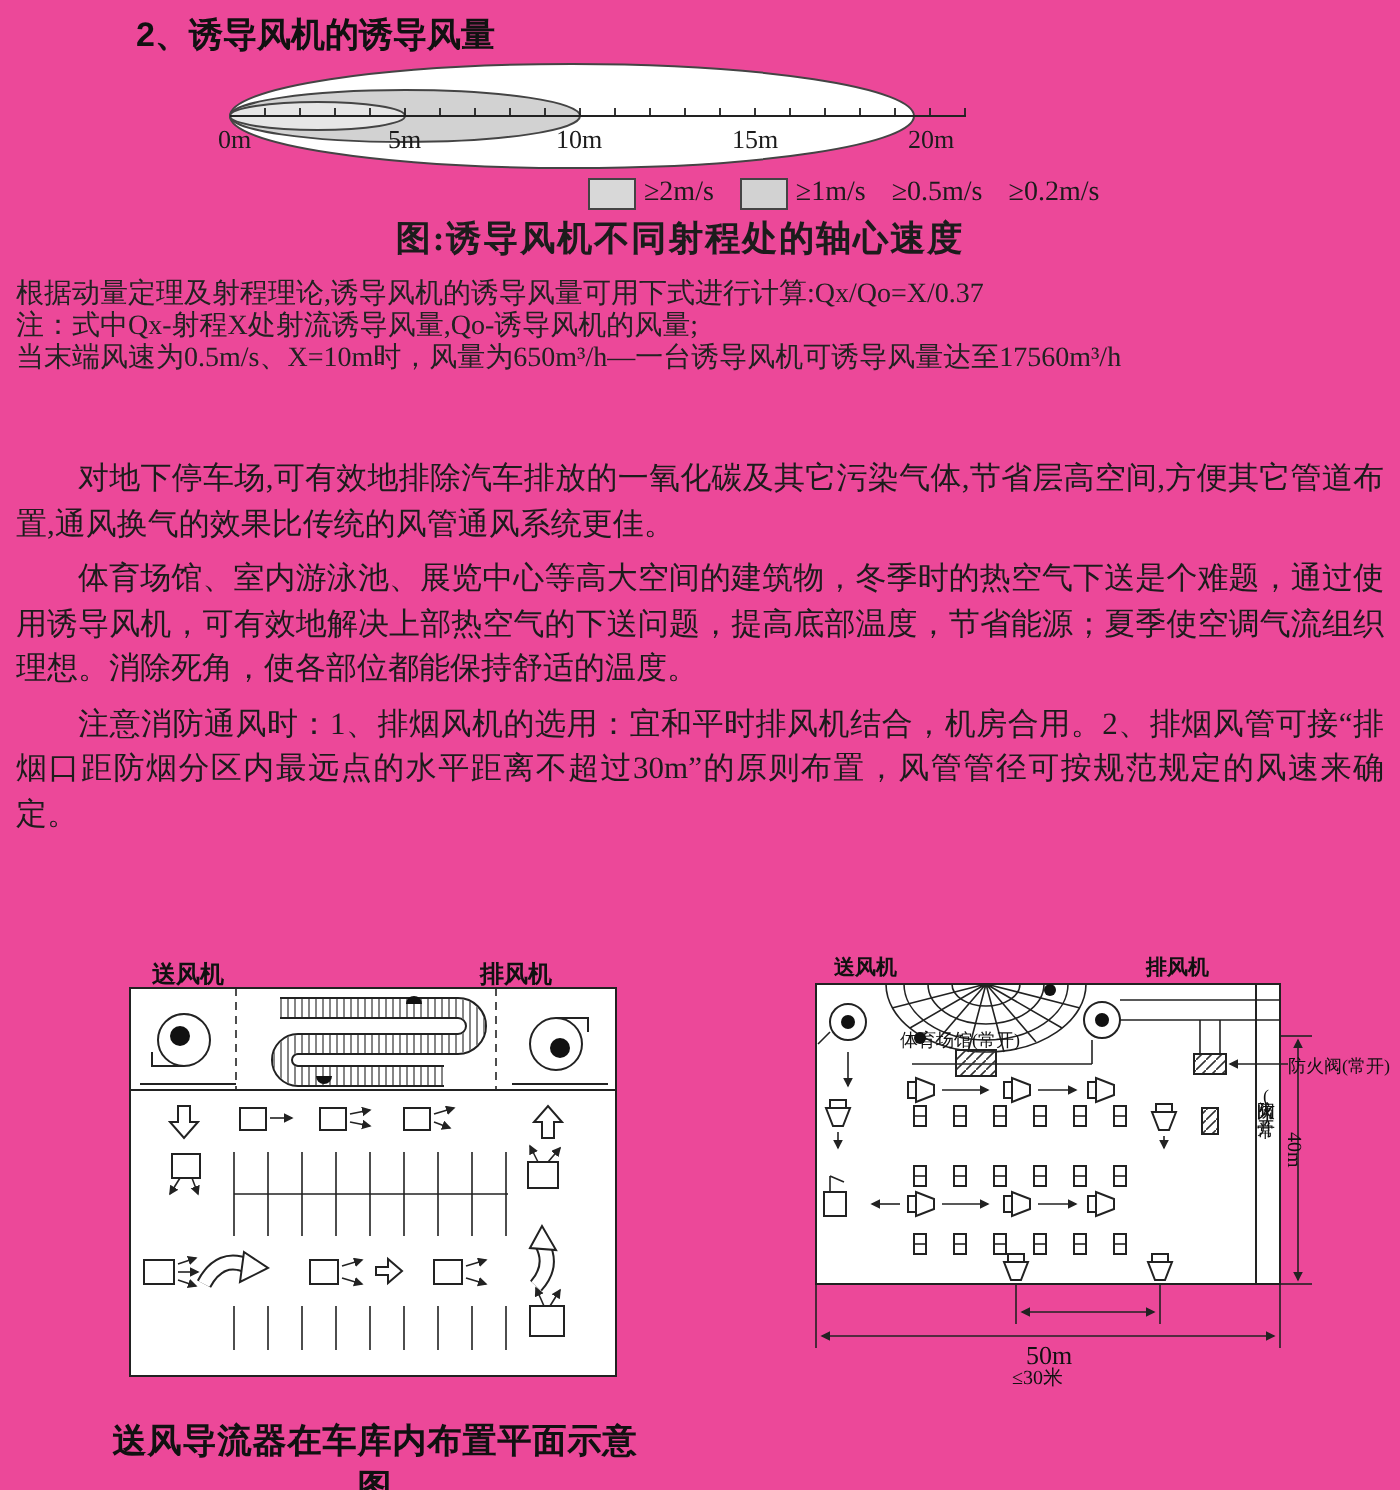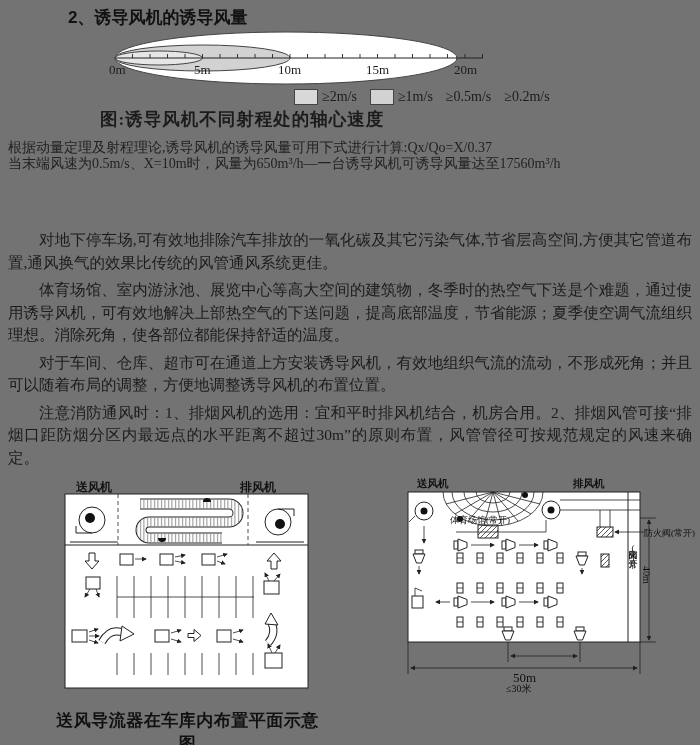--- a/index.html
+++ b/index.html
@@ -1,28 +1,28 @@
 <!DOCTYPE html>
 <html><head>
 <meta charset="utf-8">
 <style>
   html,body{margin:0;padding:0;background:#fff;}
-  .page{position:relative;width:700px;height:745px;background:#737373;overflow:hidden;
+  .page{position:relative;width:700px;height:745px;background:#ec4899;overflow:hidden;
         font-family:"Liberation Serif",serif;color:#1c1c1c;}
   .h2{position:absolute;font-family:"Liberation Sans",sans-serif;font-weight:bold;
       font-size:17px;color:#111;white-space:nowrap;}
   .h2-1{left:68px;top:6px;}
   .h2-3{left:68px;top:202px;}
   .jet-svg{position:absolute;left:90px;top:26px;width:400px;height:62px;}
   .jet-svg text{font-family:"Liberation Serif",serif;font-size:13px;fill:#1c1c1c;}
   .legend{position:absolute;left:294px;top:89px;display:flex;align-items:center;
           gap:13px;font-size:14px;white-space:nowrap;}
   .legend .item{display:flex;align-items:center;gap:4px;}
   .sw{width:22px;height:14px;border:1px solid #444;background:#d8d8d8;display:inline-block;}
-  .jet-caption{position:absolute;left:100px;top:107px;width:480px;
+  .jet-caption{position:absolute;left:100px;top:107px;width:480px;text-align:center;
                font-weight:bold;font-size:17.5px;letter-spacing:1px;}
   .notes{position:absolute;left:8px;top:140px;font-size:14px;line-height:16px;
          color:#222;white-space:nowrap;}
   .paras{position:absolute;left:8px;top:229px;width:684px;font-size:15.5px;
          line-height:22.5px;text-align:justify;}
   .paras p{margin:0 0 5px 0;text-indent:2em;}
   .diag{position:absolute;}
   .dlabel{position:absolute;font-weight:bold;font-size:12px;white-space:nowrap;color:#111;}
   .dlabel-sm{position:absolute;font-weight:bold;font-size:10.5px;white-space:nowrap;color:#111;}
   .anno{position:absolute;font-size:9px;white-space:nowrap;color:#111;}
@@ -68,27 +68,27 @@
     </span>
     <span class="item">
       <span>≥0.2m/s</span>
     </span>
   </div>
 
   <div class="jet-caption">图:诱导风机不同射程处的轴心速度</div>
 
   <div class="notes">
     <div>根据动量定理及射程理论,诱导风机的诱导风量可用下式进行计算:Qx/Qo=X/0.37</div>
+    <div>注：式中Qx-射程X处射流诱导风量,Qo-诱导风机的风量;</div>
     <div>当末端风速为0.5m/s、X=10m时，风量为650m³/h—一台诱导风机可诱导风量达至17560m³/h</div>
   </div>
 
   <div class="paras">
     <p>对地下停车场,可有效地排除汽车排放的一氧化碳及其它污染气体,节省层高空间,方便其它管道布置,通风换气的效果比传统的风管通风系统更佳。</p>
     <p>体育场馆、室内游泳池、展览中心等高大空间的建筑物，冬季时的热空气下送是个难题，通过使用诱导风机，可有效地解决上部热空气的下送问题，提高底部温度，节省能源；夏季使空调气流组织理想。消除死角，使各部位都能保持舒适的温度。</p>
-    <p>对于车间、仓库、超市可在通道上方安装诱导风机，有效地组织气流的流动，不形成死角；并且可以随着布局的调整，方便地调整诱导风机的布置位置。</p>
     <p>注意消防通风时：1、排烟风机的选用：宜和平时排风机结合，机房合用。2、排烟风管可接“排烟口距防烟分区内最远点的水平距离不超过30m”的原则布置，风管管径可按规范规定的风速来确定。</p>
   </div>
 
   <svg class="diag" style="left:62px;top:477px;" width="250" height="215" viewBox="0 0 250 215">
     <defs>
       <pattern id="Lhatch" width="3.5" height="10" patternUnits="userSpaceOnUse">
         <line x1="1.5" y1="0" x2="1.5" y2="10" stroke="#666" stroke-width="0.8"></line>
       </pattern>
       <marker id="Lah" markerWidth="7" markerHeight="7" refX="5" refY="3" orient="auto">
         <path d="M0,0 L6,3 L0,6 z" fill="#222"></path>

